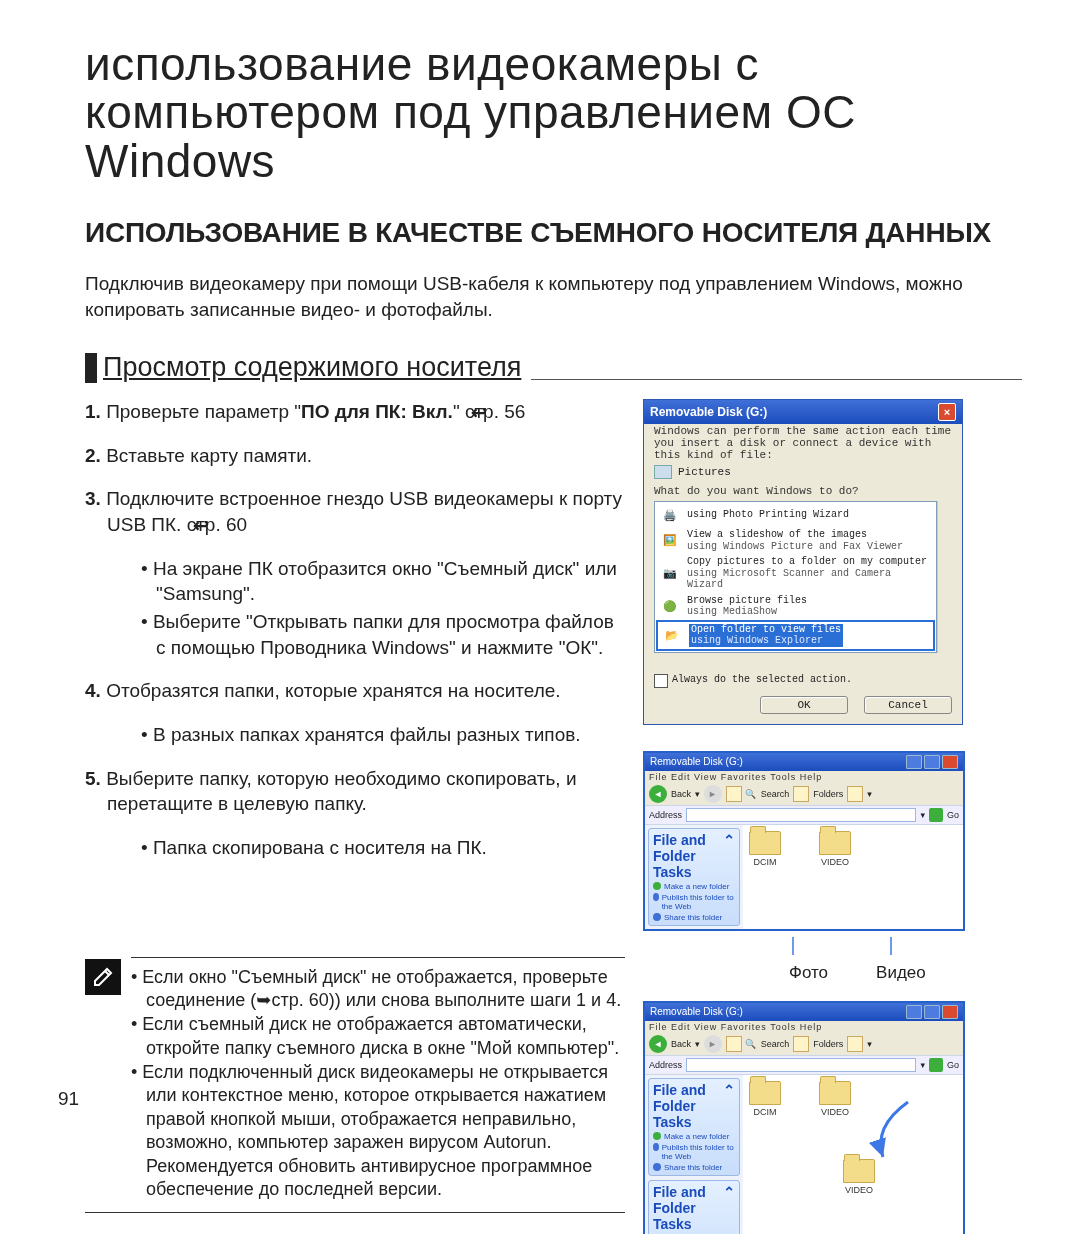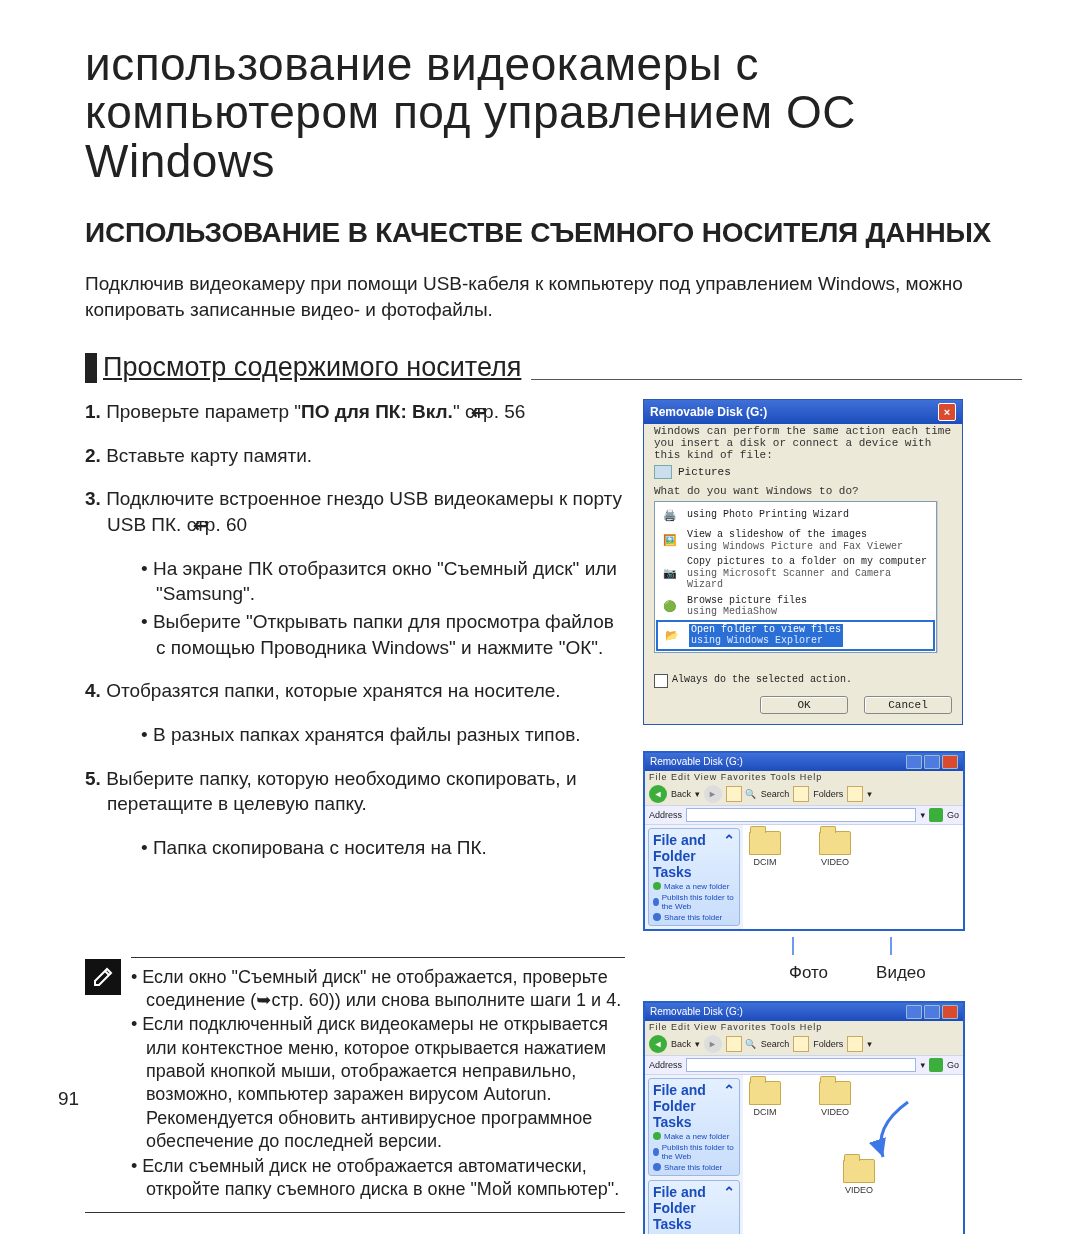--- a/index.html
+++ b/index.html
@@ -227,21 +227,21 @@
   .go{width:14px;height:14px;background:#3cae3c;border-radius:2px;}
   .ex-main{display:flex;min-height:78px;}
   .ex-side{
     width:92px;padding:3px;display:flex;flex-direction:column;gap:4px;
   }
   .panel{
     background:linear-gradient(#e4f0ff,#c8ddfb);border:1px solid #9cb7e4;border-radius:3px;
     padding:3px 4px;
   }
   .panel .hd{color:#1b4cbc;font-weight:700;font-size:14px;display:flex;justify-content:space-between;}
-  .panel .it{color:#1b4cbc;font-size:8px;display:flex;align-items:center;gap:3px;margin-top:2px;}
+  .panel .it{color:#1b4cbc;font-size:8px;display:flex;align-items:flex-start;gap:3px;margin-top:2px;}
   .bullet{width:8px;height:8px;border-radius:50%;}
   .g{background:#3cae3c;}
   .b{background:#3f70d8;}
   .ex-files{flex:1;background:#fff;padding:6px;display:flex;gap:38px;align-items:flex-start;}
   .folder{
     display:flex;flex-direction:column;align-items:center;font-size:9px;color:#333;
   }
   .folder .fico{
     width:30px;height:22px;background:#f3dd8b;border:1px solid #caa94a;border-radius:2px 2px 0 0;
     position:relative;margin-bottom:2px;
@@ -316,22 +316,22 @@
 
       <div class="note-box">
         <div class="note-icon">
           <svg width="24" height="24" viewBox="0 0 24 24" fill="none" stroke-width="2">
             <path d="M4 20 L8 20 L20 8 L16 4 L4 16 Z" stroke="#fff"></path>
             <path d="M14 6 L18 10" stroke="#fff"></path>
           </svg>
         </div>
         <ul class="note-list">
           <li>Если окно "Съемный диск" не отображается, проверьте соединение (➥стр. 60)) или снова выполните шаги 1 и 4.</li>
+          <li>Если съемный диск не отображается автоматически, откройте папку съемного диска в окне "Мой компьютер".</li>
           <li>Если подключенный диск видеокамеры не открывается или контекстное меню, которое открывается нажатием правой кнопкой мыши, отображается неправильно, возможно, компьютер заражен вирусом Autorun. Рекомендуется обновить антивирусное программное обеспечение до последней версии.</li>
-          <li>Если съемный диск не отображается автоматически, откройте папку съемного диска в окне "Мой компьютер".</li>
         </ul>
       </div>
     </div>
 
     <div class="right">
 
       <div class="dialog">
         <div class="dlg-title">
           <span>Removable Disk (G:)</span>
           <span class="dlg-close">×</span>

